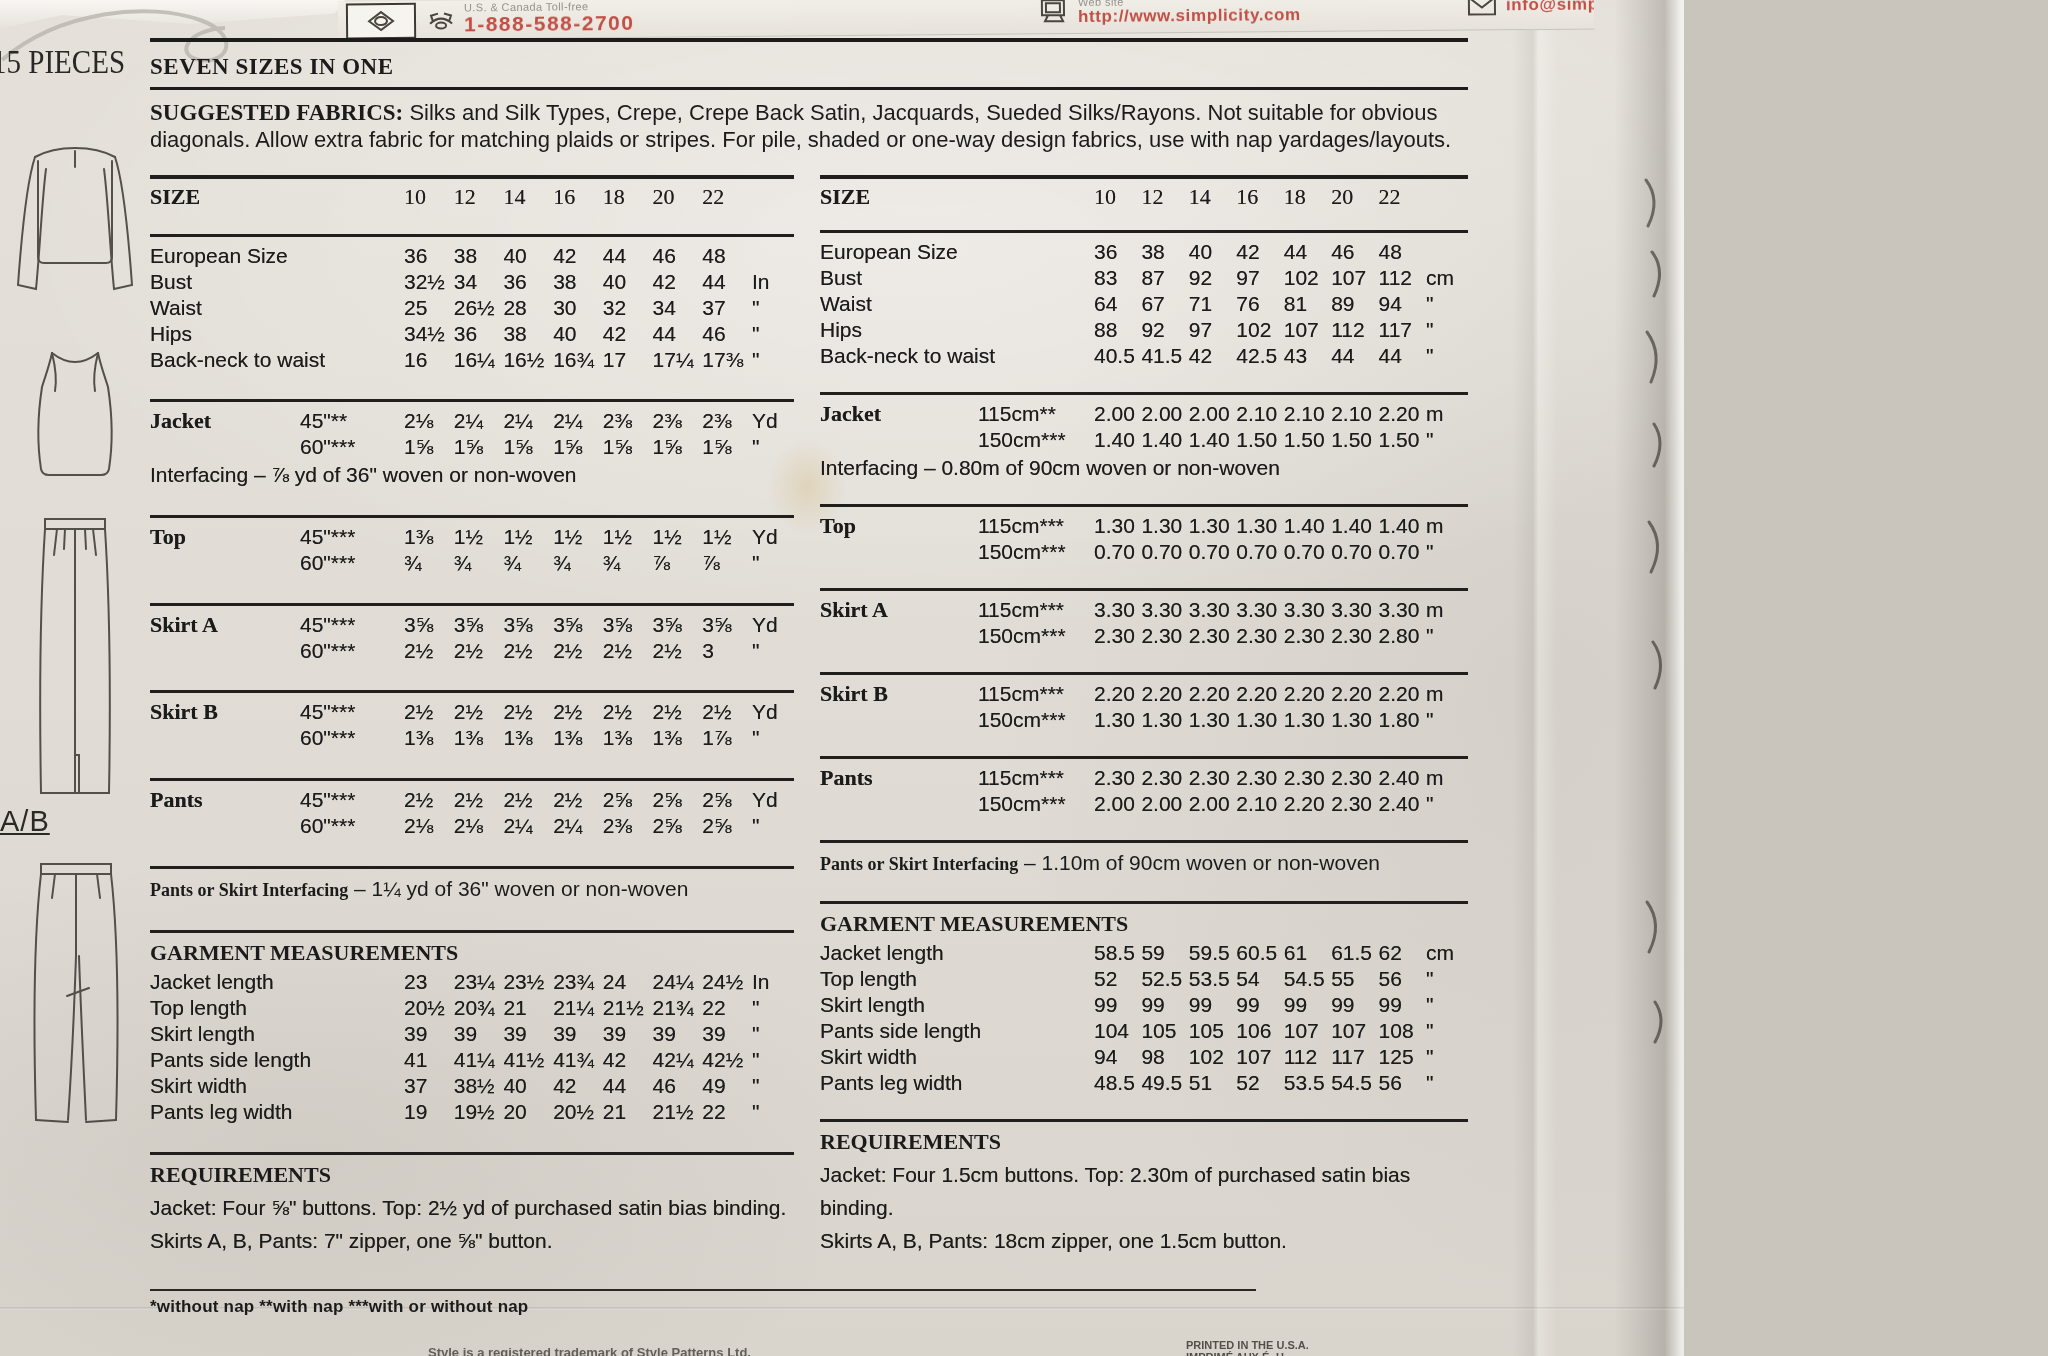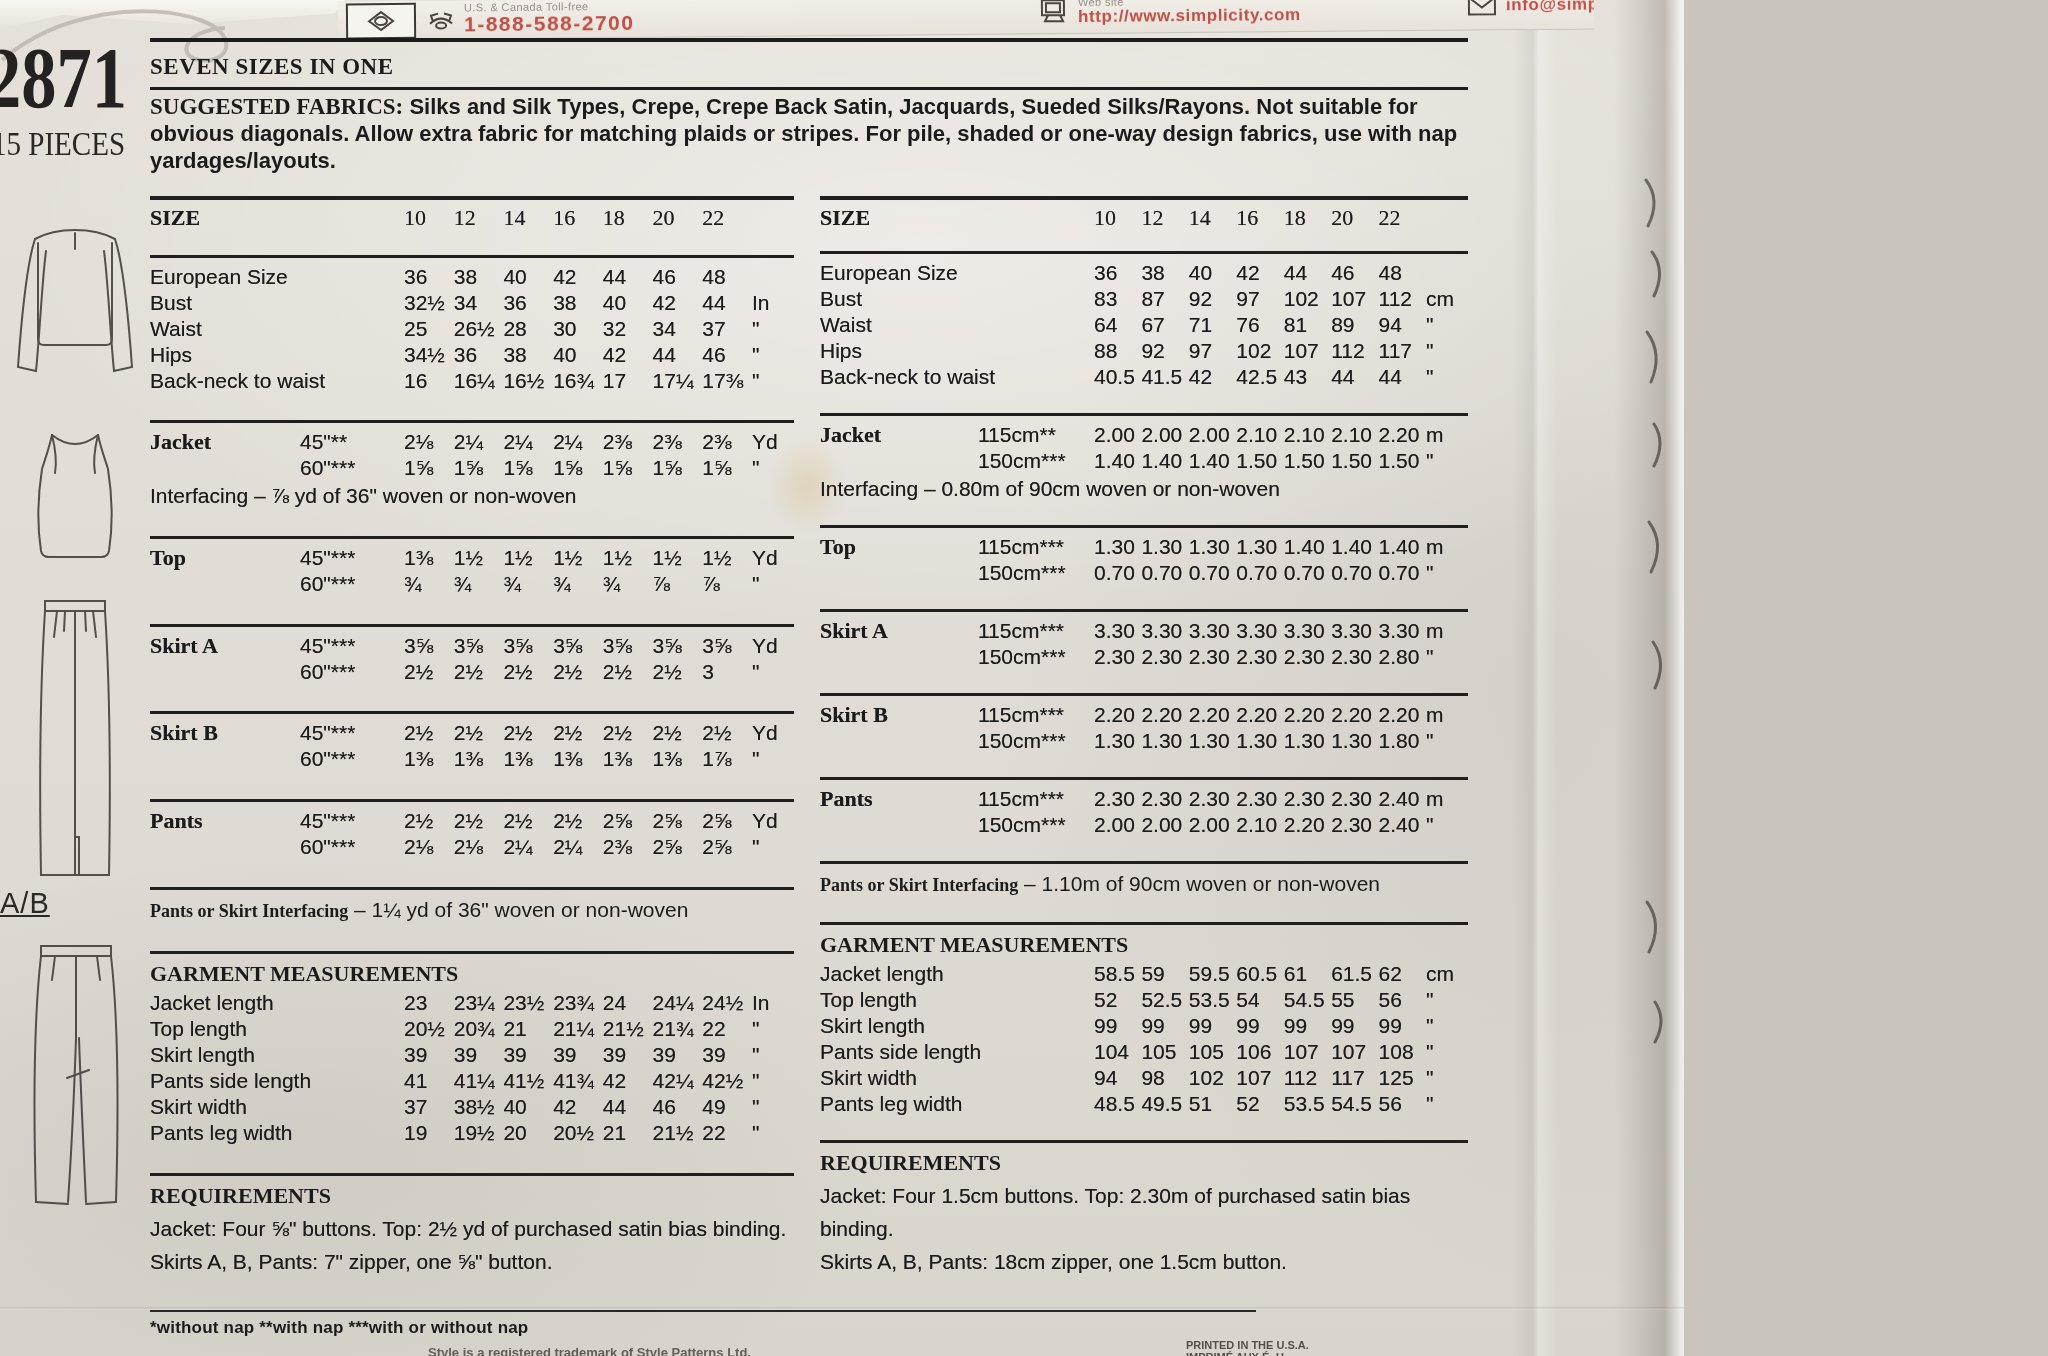--- a/index.html
+++ b/index.html
@@ -45,21 +45,21 @@
     margin-left:-14px;display:inline-block;transform:scaleX(.82);transform-origin:left;color:#242220;}
   .pieces{font-family:"Liberation Serif", serif;font-size:33px;margin-left:-8px;margin-top:6px;
     display:inline-block;transform:scaleX(.88);transform-origin:left;color:#2a2826;}
   .draw{display:block;margin:0 auto;opacity:.85;}
   .draw path, .draw line{stroke:#3b3733;stroke-width:2;fill:none;stroke-linecap:round;}
   .ab{font-size:29px;color:#2b2926;text-align:left;margin:4px 0 0 0;letter-spacing:1px;text-decoration:underline;}
   .main{width:1318px;flex:0 0 1318px;}
   
   .banner{border-top:4px solid #1d1c1a;border-bottom:3px solid #1d1c1a;padding:12px 0 7px;margin-top:4px;}
   .banner span{font-family:"Liberation Serif", serif;font-weight:bold;font-size:23px;letter-spacing:.5px;}
-  .fabrics{margin-top:3px;font-size:22px;line-height:27px;font-weight:bold;}
+  .fabrics{margin-top:9px;font-size:22px;line-height:27px;}
   .fabrics b{font-family:"Liberation Serif", serif;font-size:23px;}
   
   .tables{display:flex;gap:26px;margin-top:3px;}
   .table{display:flex;flex-direction:column;justify-content:space-between;height:1082px;}
   .t0{width:644px;--lw:150px;--sw:104px;}
   .t1{width:648px;--lw:158px;--sw:116px;}
   .sect{border-top:3px solid #211f1d;padding:6px 0 7px;}
   .sect.shead{border-top:4px solid #211f1d;padding:5px 0 4px;}
   .sect.req{padding-bottom:0;}
   .trow{display:grid;grid-template-columns:var(--lw) var(--sw) repeat(7,1fr) 42px;
@@ -137,23 +137,20 @@
         <path class="icon-ink" d="M3,4 h26 v17 h-26 Z M3,4 L16,14 L29,4"></path>
       </svg>
       <span class="red-md">info@simplicity.com</span>
     </div>
   </div>
 
   <div class="layout">
 
     <aside class="leftcol">
       <div>
-        <span class="patnum">2871</span>
-      </div>
-      <div>
         <span class="pieces">15 PIECES</span>
       </div>
 
       <svg class="draw" width="124" height="164" viewBox="0 0 124 164" style="margin-top:56px;">
         <path d="M22,20 C44,8 80,8 102,20"></path>
         <path d="M22,20 C14,44 9,92 5,148 L23,152 C27,112 29,62 33,32"></path>
         <path d="M102,20 C110,44 115,92 119,148 L101,152 C97,112 95,62 91,32"></path>
         <path d="M25,24 L25,120 C25,124 27,126 31,126 L93,126 C97,126 99,124 99,120 L99,24"></path>
         <path d="M62,14 L62,30"></path>
       </svg>

